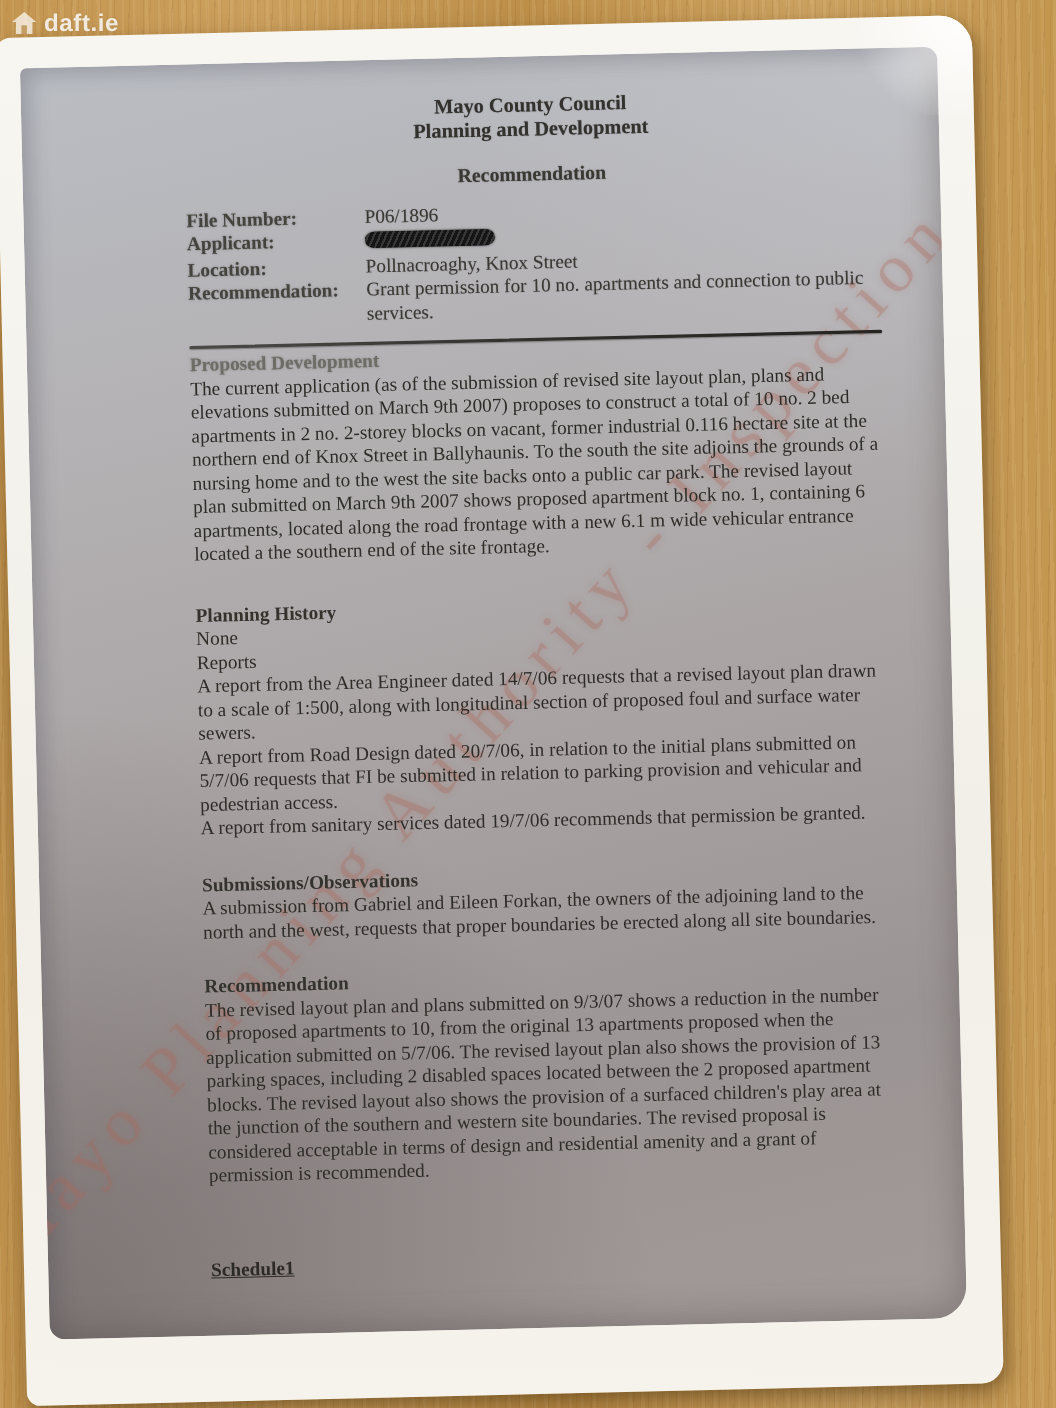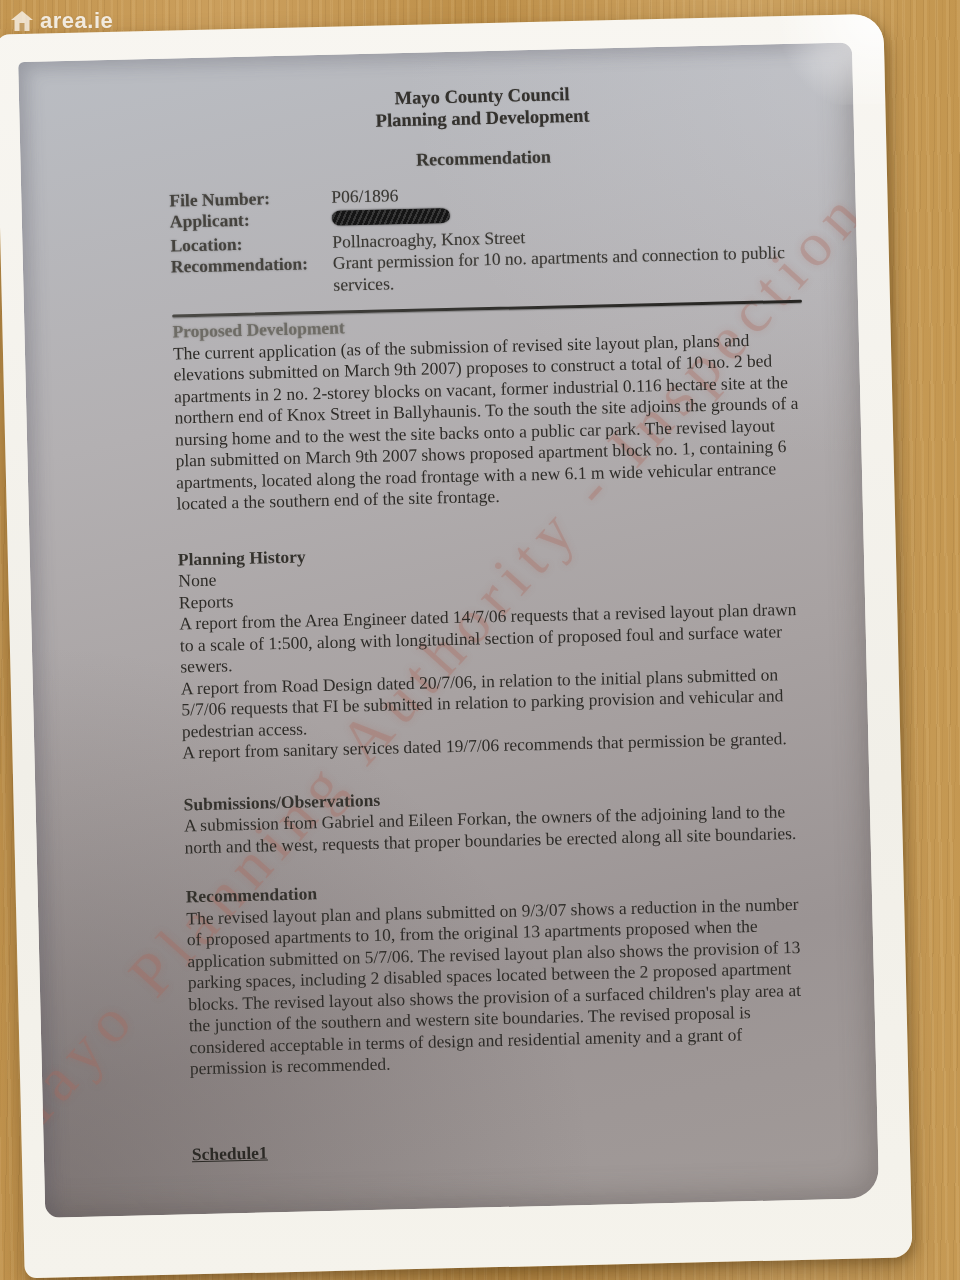--- a/index.html
+++ b/index.html
@@ -101,21 +101,21 @@
 </head>
 <body>
 
 <div class="brand">
   <span>
     <svg width="24" height="22" viewBox="0 0 24 22" fill="rgba(255,255,255,0.82)">
       <path d="M12 1 L23 10 L19.5 10 L19.5 21 L4.5 21 L4.5 10 L1 10 Z"></path>
       <rect x="9.5" y="13" width="5" height="8" fill="rgba(190,150,90,0.9)"></rect>
     </svg>
   </span>
-  <span>area.ie</span>
+  <span>daft.ie</span>
 </div>
 
 <div class="paper">
   <div class="copy-area">
 
     <div class="watermark">Mayo Planning Authority - Inspection Purposes Only</div>
 
     <div class="content">
 
       <div class="center doc-title">Mayo County Council</div>

